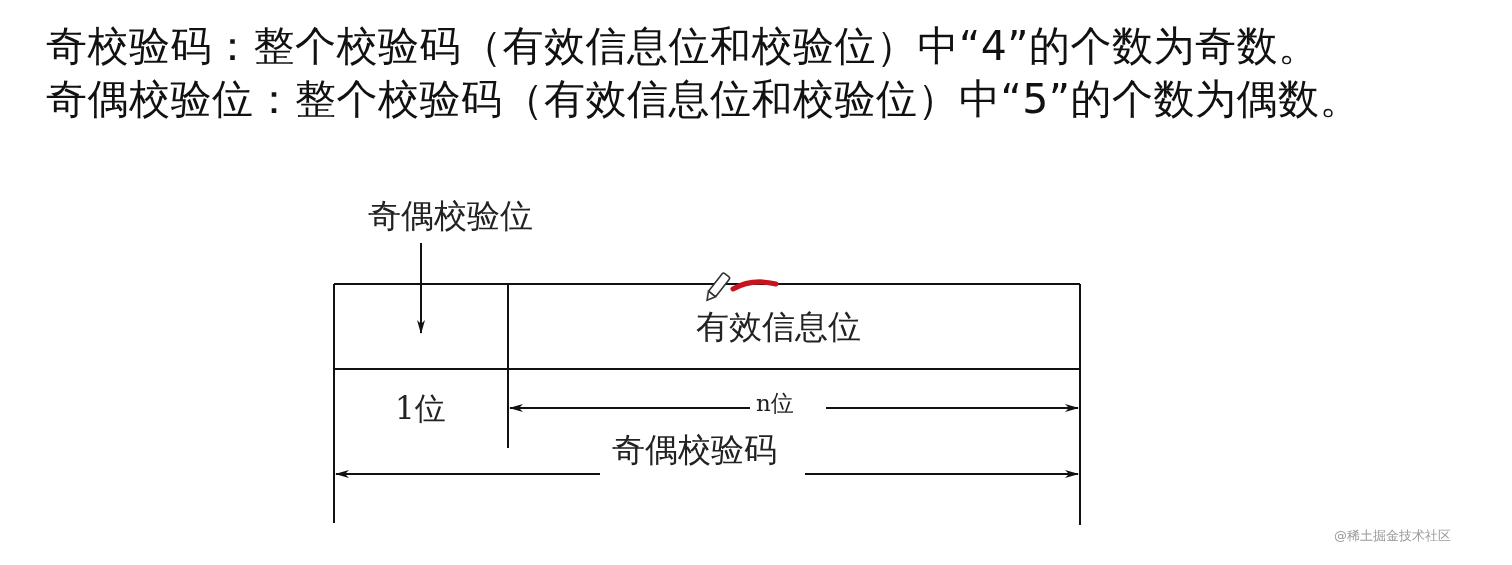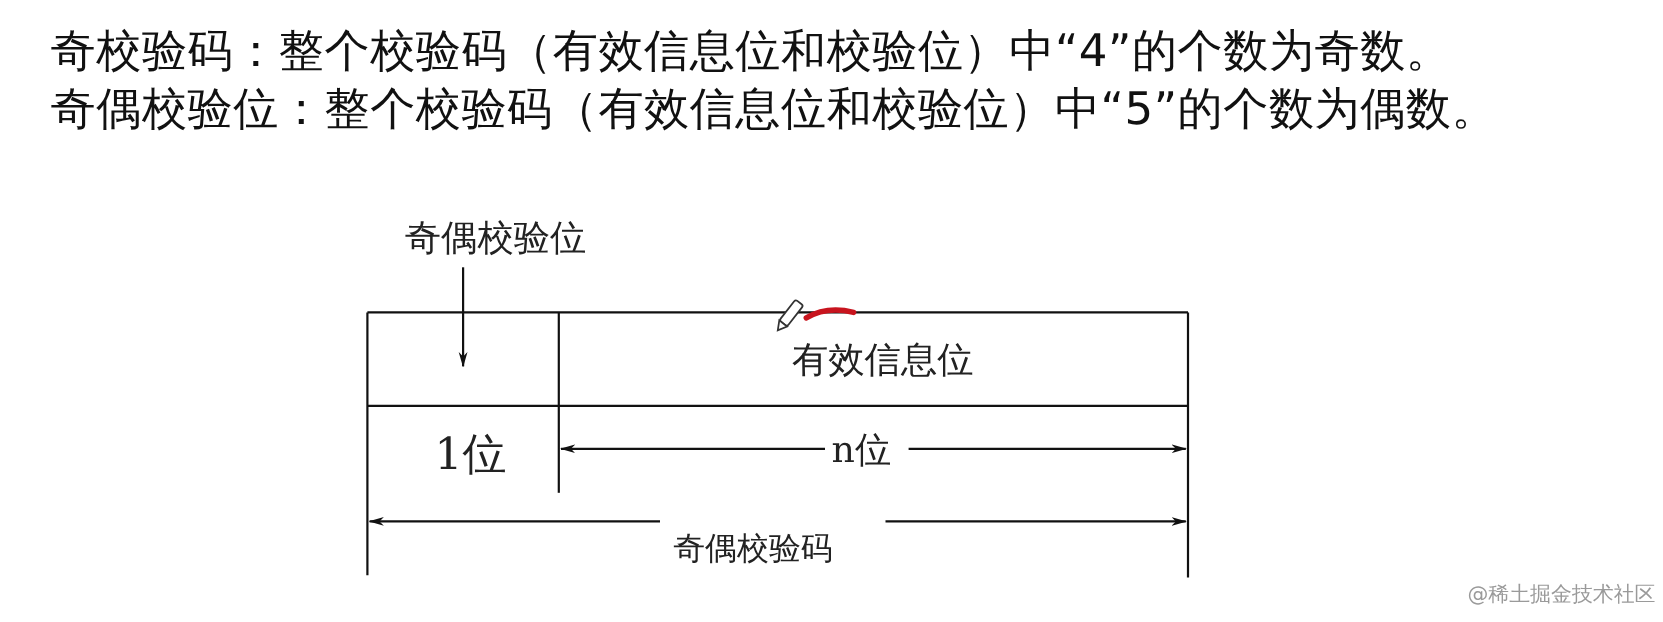--- a/index.html
+++ b/index.html
@@ -3,21 +3,21 @@
 <meta charset="utf-8">
 <style>
   html,body{margin:0;padding:0;background:#fff;}
   body{width:1512px;height:565px;position:relative;overflow:hidden;font-family:"DejaVu Sans",sans-serif;color:#111;}
   .def-line{position:absolute;left:46px;font-size:41px;line-height:48px;white-space:nowrap;letter-spacing:0.5px;}
   .def-line .term{font-weight:normal;}
   #line1{top:22px;}
   #line2{top:75px;}
   .lbl{position:absolute;white-space:nowrap;font-family:"DejaVu Serif",serif;color:#222;line-height:1;}
   svg{position:absolute;left:0;top:0;}
-  .watermark{position:absolute;left:1334px;top:527px;font-size:19px;color:#9a9a9a;white-space:nowrap;font-family:"DejaVu Sans",sans-serif;}
+  .watermark{position:absolute;left:1334px;top:527px;font-size:13px;color:#9a9a9a;white-space:nowrap;font-family:"DejaVu Sans",sans-serif;}
 </style>
 </head>
 <body>
 
 <div class="def-line" id="line1">
   <span class="term">奇校验码：</span><span>整个校验码（有效信息位和校验位）中“4”的个数为奇数。</span>
 </div>
 <div class="def-line" id="line2">
   <span class="term">奇偶校验位：</span><span>整个校验码（有效信息位和校验位）中“5”的个数为偶数。</span>
 </div>
@@ -51,18 +51,18 @@
   <g>
     <path d="M733,289 C745,282 760,280 776,284" stroke="#c8141e" stroke-width="5" fill="none" stroke-linecap="round"></path>
     <g transform="translate(712,294) rotate(-52)">
       <rect x="0" y="-4.5" width="24" height="9" rx="2" fill="#fff" stroke="#333" stroke-width="1.6"></rect>
       <path d="M0,-4.5 L-8,0 L0,4.5 Z" fill="#fff" stroke="#333" stroke-width="1.6"></path>
     </g>
   </g>
 </svg>
 
 <div class="lbl" style="left:328px;top:199px;font-size:33px;margin-left:40px;">奇偶校验位</div>
-<div class="lbl" style="left:696px;top:310px;font-size:33px;margin-left:24px;">有效信息位</div>
-<div class="lbl" style="left:395px;top:393px;font-size:40px;">1位</div>
-<div class="lbl" style="left:756px;top:392px;font-size:33px;">n位</div>
-<div class="lbl" style="left:612px;top:484px;font-size:29px;">奇偶校验码</div>
+<div class="lbl" style="left:696px;top:310px;font-size:33px;">有效信息位</div>
+<div class="lbl" style="left:395px;top:393px;font-size:31px;">1位</div>
+<div class="lbl" style="left:756px;top:392px;font-size:23px;">n位</div>
+<div class="lbl" style="left:612px;top:434px;font-size:33px;font-family:Liberation Serif, serif;">奇偶校验码</div>
 
 <div class="watermark">@稀土掘金技术社区</div>
 
 </body></html>

